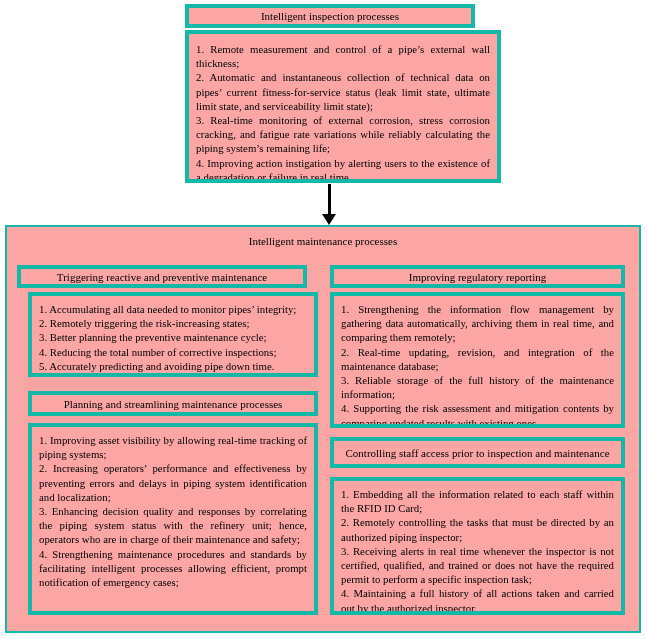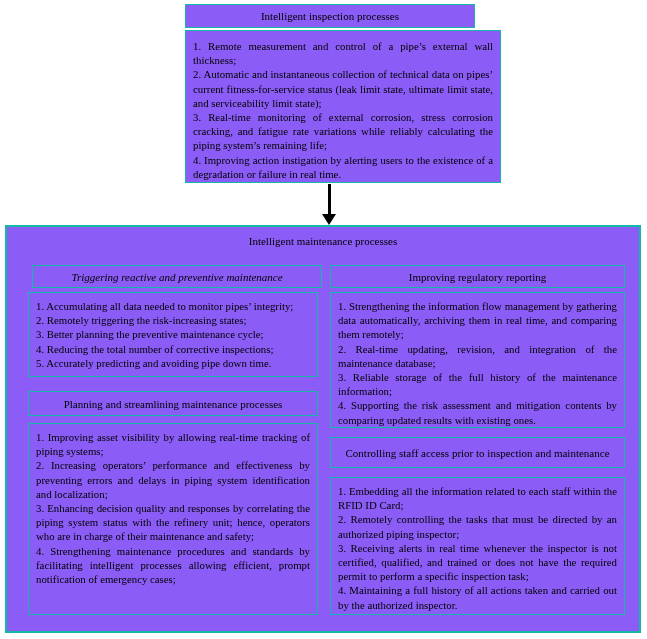--- a/index.html
+++ b/index.html
@@ -5,22 +5,22 @@
   html, body { margin: 0; padding: 0; background: #ffffff; }
   body {
     width: 647px; height: 639px;
     font-family: "Liberation Serif", "DejaVu Serif", serif;
     color: #000;
   }
   .canvas { position: relative; width: 647px; height: 639px; background: #fff; overflow: hidden; }
 
   .box {
     position: absolute;
-    border: 1px solid #14b8a6;
-    background: #8b5cf6;
+    border: 4px solid #14b8a6;
+    background: #fca5a5;
     box-sizing: border-box;
   }
   .titlebox {
     display: flex; align-items: center; justify-content: center;
     text-align: center;
     font-size: 11px;
   }
   .contentbox {
     font-size: 10.8px;
     line-height: 14.2px;
@@ -48,21 +48,21 @@
 
   
   .main-box { left: 5px; top: 225px; width: 636px; height: 408px; border-width: 2px; }
   .main-title {
     position: absolute; top: 8px; left: 0; right: 0;
     text-align: center; font-size: 11px;
   }
 
   
   .sec-header { position: absolute; }
-  .l-h1 { left: 25px;  top: 38px;  width: 290px; height: 23px; font-style: italic; }
+  .l-h1 { left: 10px;  top: 38px;  width: 290px; height: 23px; }
   .l-c1 { left: 21px;  top: 65px;  width: 290px; height: 85px; }
   .l-h2 { left: 21px;  top: 164px; width: 290px; height: 25px; }
   .l-c2 { left: 21px;  top: 196px; width: 290px; height: 192px; }
   .r-h1 { left: 323px; top: 38px;  width: 295px; height: 23px; }
   .r-c1 { left: 323px; top: 65px;  width: 295px; height: 136px; }
   .r-h2 { left: 323px; top: 210px; width: 295px; height: 31px; }
   .r-c2 { left: 323px; top: 250px; width: 295px; height: 138px; }
 </style>
 </head>
 <body>

